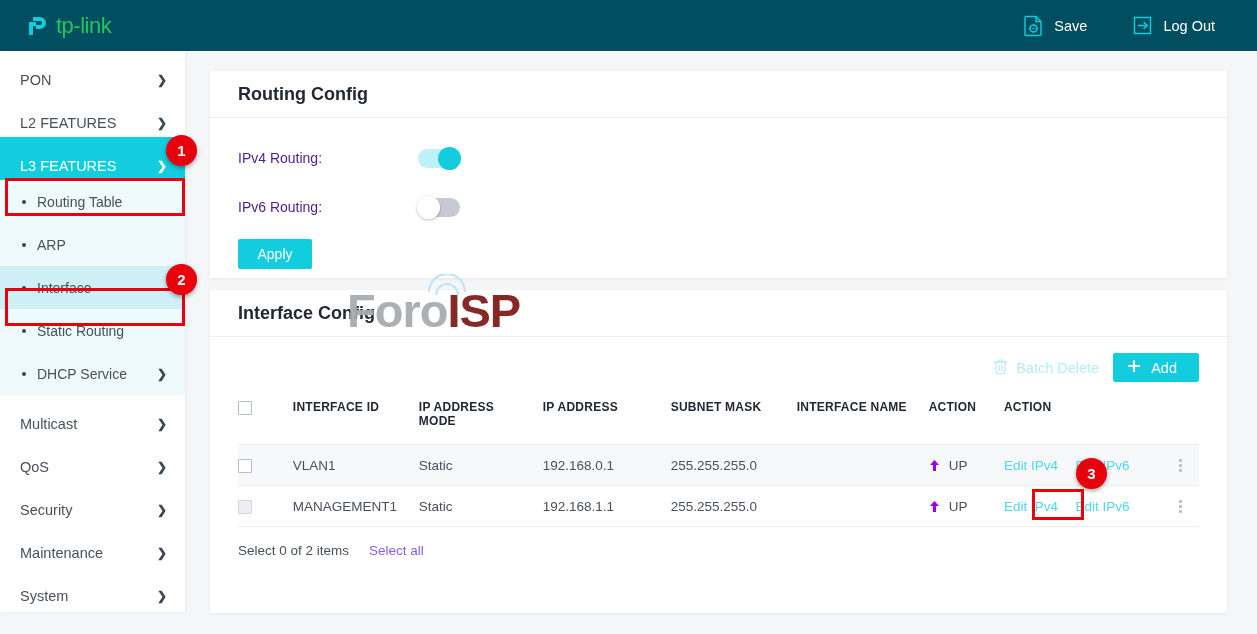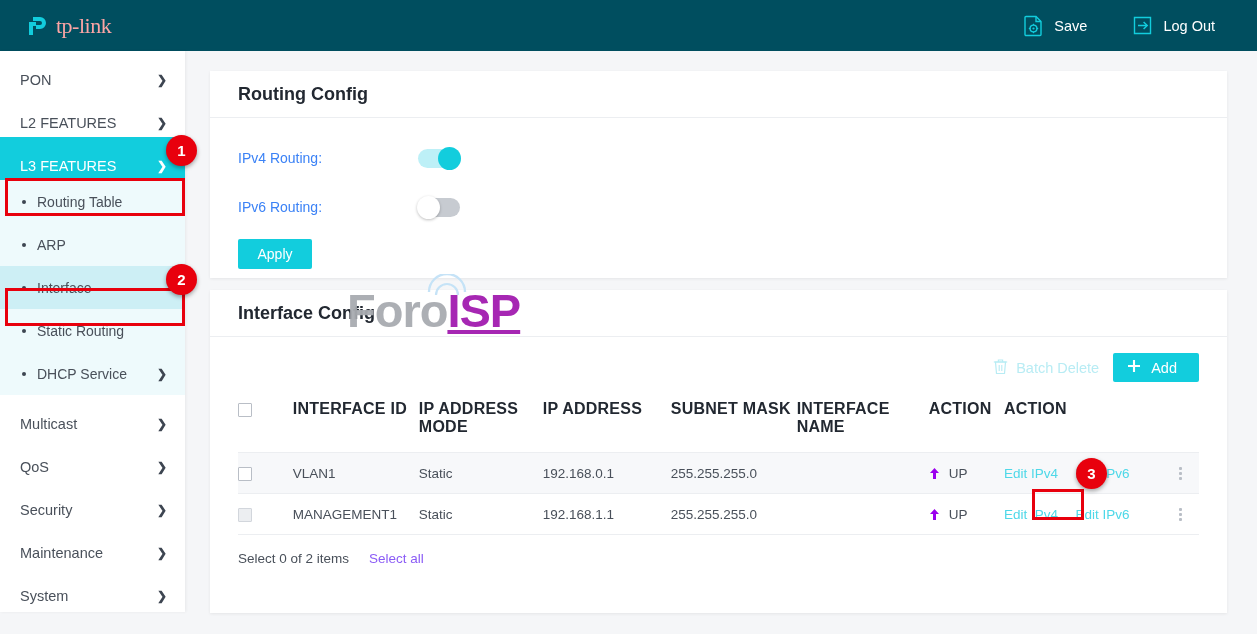--- a/index.html
+++ b/index.html
@@ -13,22 +13,22 @@
   
   .header {
     position: absolute; top: 0; left: 0;
     width: 1257px; height: 51px;
     background: #004e5f;
     display: flex; align-items: center;
   }
   .logo-wrap { display: flex; align-items: center; margin-left: 22px; }
   .logo-mark { width: 30px; height: 30px; position: relative; }
   .logo-text {
-    color: #fca5a5; font-size: 22px; letter-spacing: -0.5px;
-    margin-left: 4px; font-weight: 400; font-family: Liberation Serif, serif;
+    color: #22c55e; font-size: 22px; letter-spacing: -0.5px;
+    margin-left: 4px; font-weight: 400;
   }
   .header-right {
     margin-left: auto; display: flex; align-items: center;
     margin-right: 32px; gap: 0px;
   }
   .hdr-btn {
     display: flex; align-items: center; gap: 9px;
     color: #ffffff; font-size: 14.5px; cursor: pointer;
     padding: 6px 10px;
   }
@@ -86,21 +86,21 @@
   .card-title {
     height: 47px; display: flex; align-items: center;
     padding-left: 28px;
     font-size: 18px; font-weight: bold; color: #222831;
     border-bottom: 1px solid #eceef1;
   }
   .card-body { padding: 22px 28px 20px 28px; }
 
   
   .form-row { display: flex; align-items: center; height: 36px; }
-  .form-label { width: 180px; font-size: 14px; color: #3b82f6; }
+  .form-label { width: 180px; font-size: 14px; color: #4c1d95; }
   .toggle {
     width: 42px; height: 19px; border-radius: 10px;
     position: relative; cursor: pointer; flex: none;
   }
   .toggle.on { background: #bdf0f7; }
   .toggle.off { background: #c7cbd1; }
   .toggle .knob {
     position: absolute; top: -2px; width: 23px; height: 23px;
     border-radius: 50%;
   }
@@ -129,21 +129,21 @@
     background: #12cddd; color: #ffffff; border: none; border-radius: 2px;
     height: 29px; padding: 0 22px 0 14px;
     display: flex; align-items: center; gap: 10px;
     font-size: 14.5px; cursor: pointer;
     font-family: "Liberation Sans", sans-serif;
   }
 
   
   table.itable { width: 100%; border-collapse: collapse; table-layout: fixed; }
   table.itable thead th {
-    text-align: left; font-size: 16px; font-weight: bold;
+    text-align: left; font-size: 12px; font-weight: bold;
     color: #222831; letter-spacing: 0.25px;
     padding: 6px 0 16px 0; vertical-align: top;
     border-bottom: 1px solid #eceef1;
   }
   table.itable tbody td {
     font-size: 13.5px; color: #49505a;
     height: 41px; vertical-align: middle;
     border-bottom: 1px solid #eceef1;
   }
   tr.zebra td { background: #f7f8fa; }
@@ -172,21 +172,21 @@
   .select-all { color: #8b5cf6; cursor: pointer; }
 
   
   .watermark {
     position: absolute; pointer-events: none;
     left: 347px; top: 283px;
     font-size: 47px; font-weight: bold; letter-spacing: -1px;
     opacity: 0.95;
   }
   .wm-foro { color: #a8abb0; }
-  .wm-isp { color: #a21caf; text-decoration: underline; }
+  .wm-isp { color: #7f1d1d; }
 
   
   .hl-box {
     position: absolute; border: 3px solid #e8000d;
     pointer-events: none; z-index: 40;
   }
   .badge {
     position: absolute; z-index: 50;
     width: 31px; height: 31px; border-radius: 50%;
     background: #e8000d; color: #ffffff;

